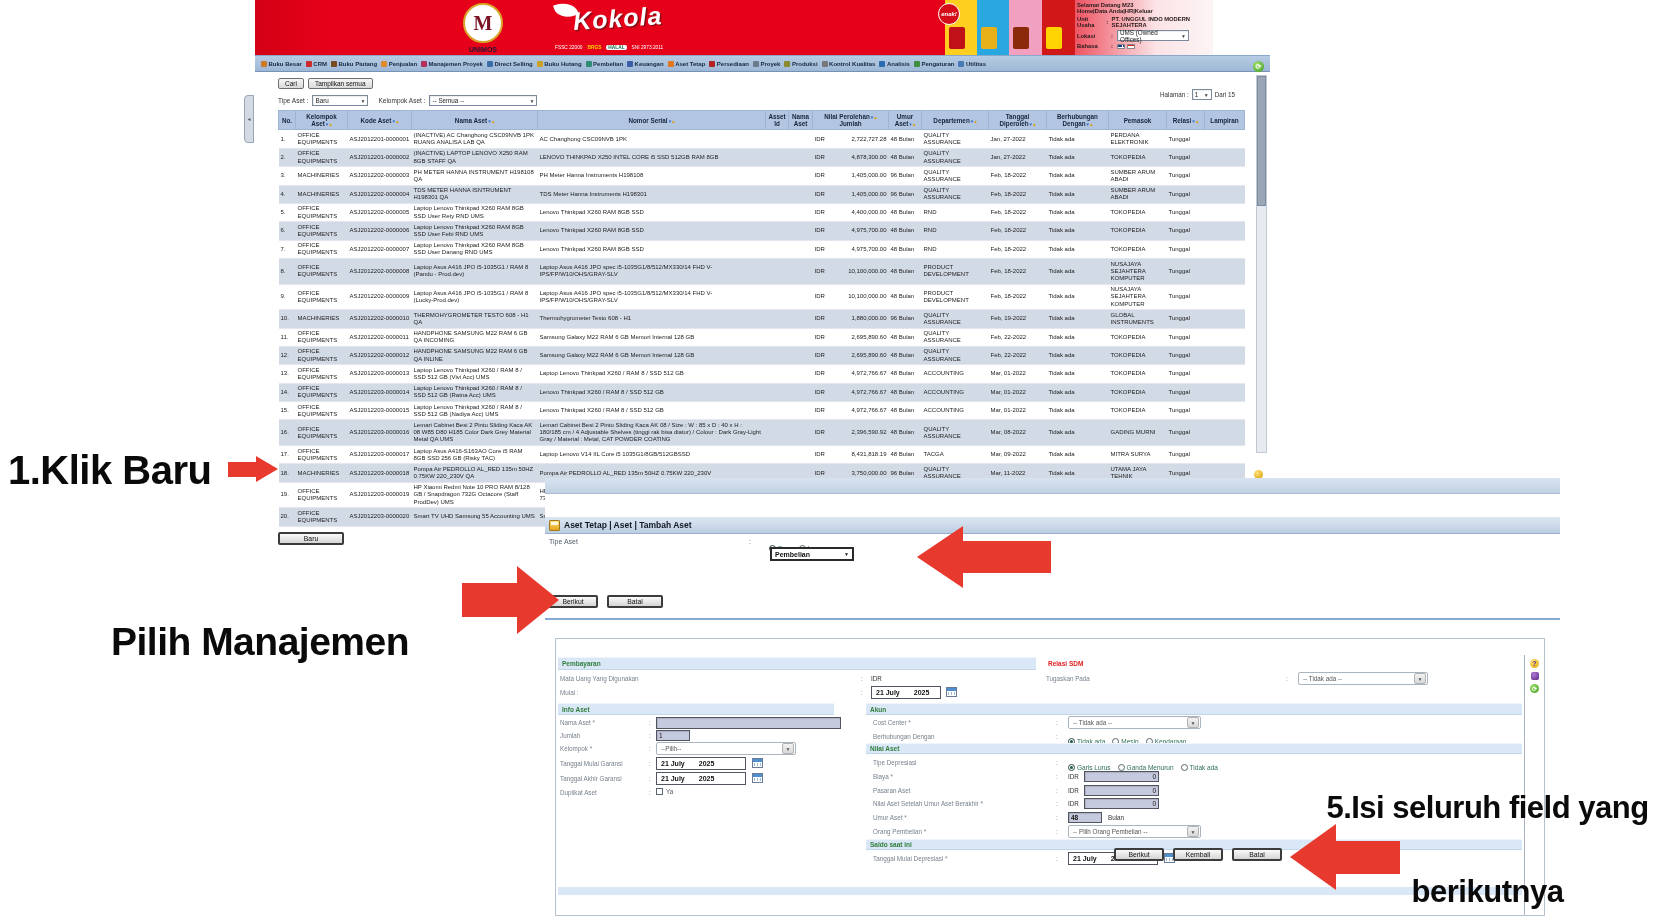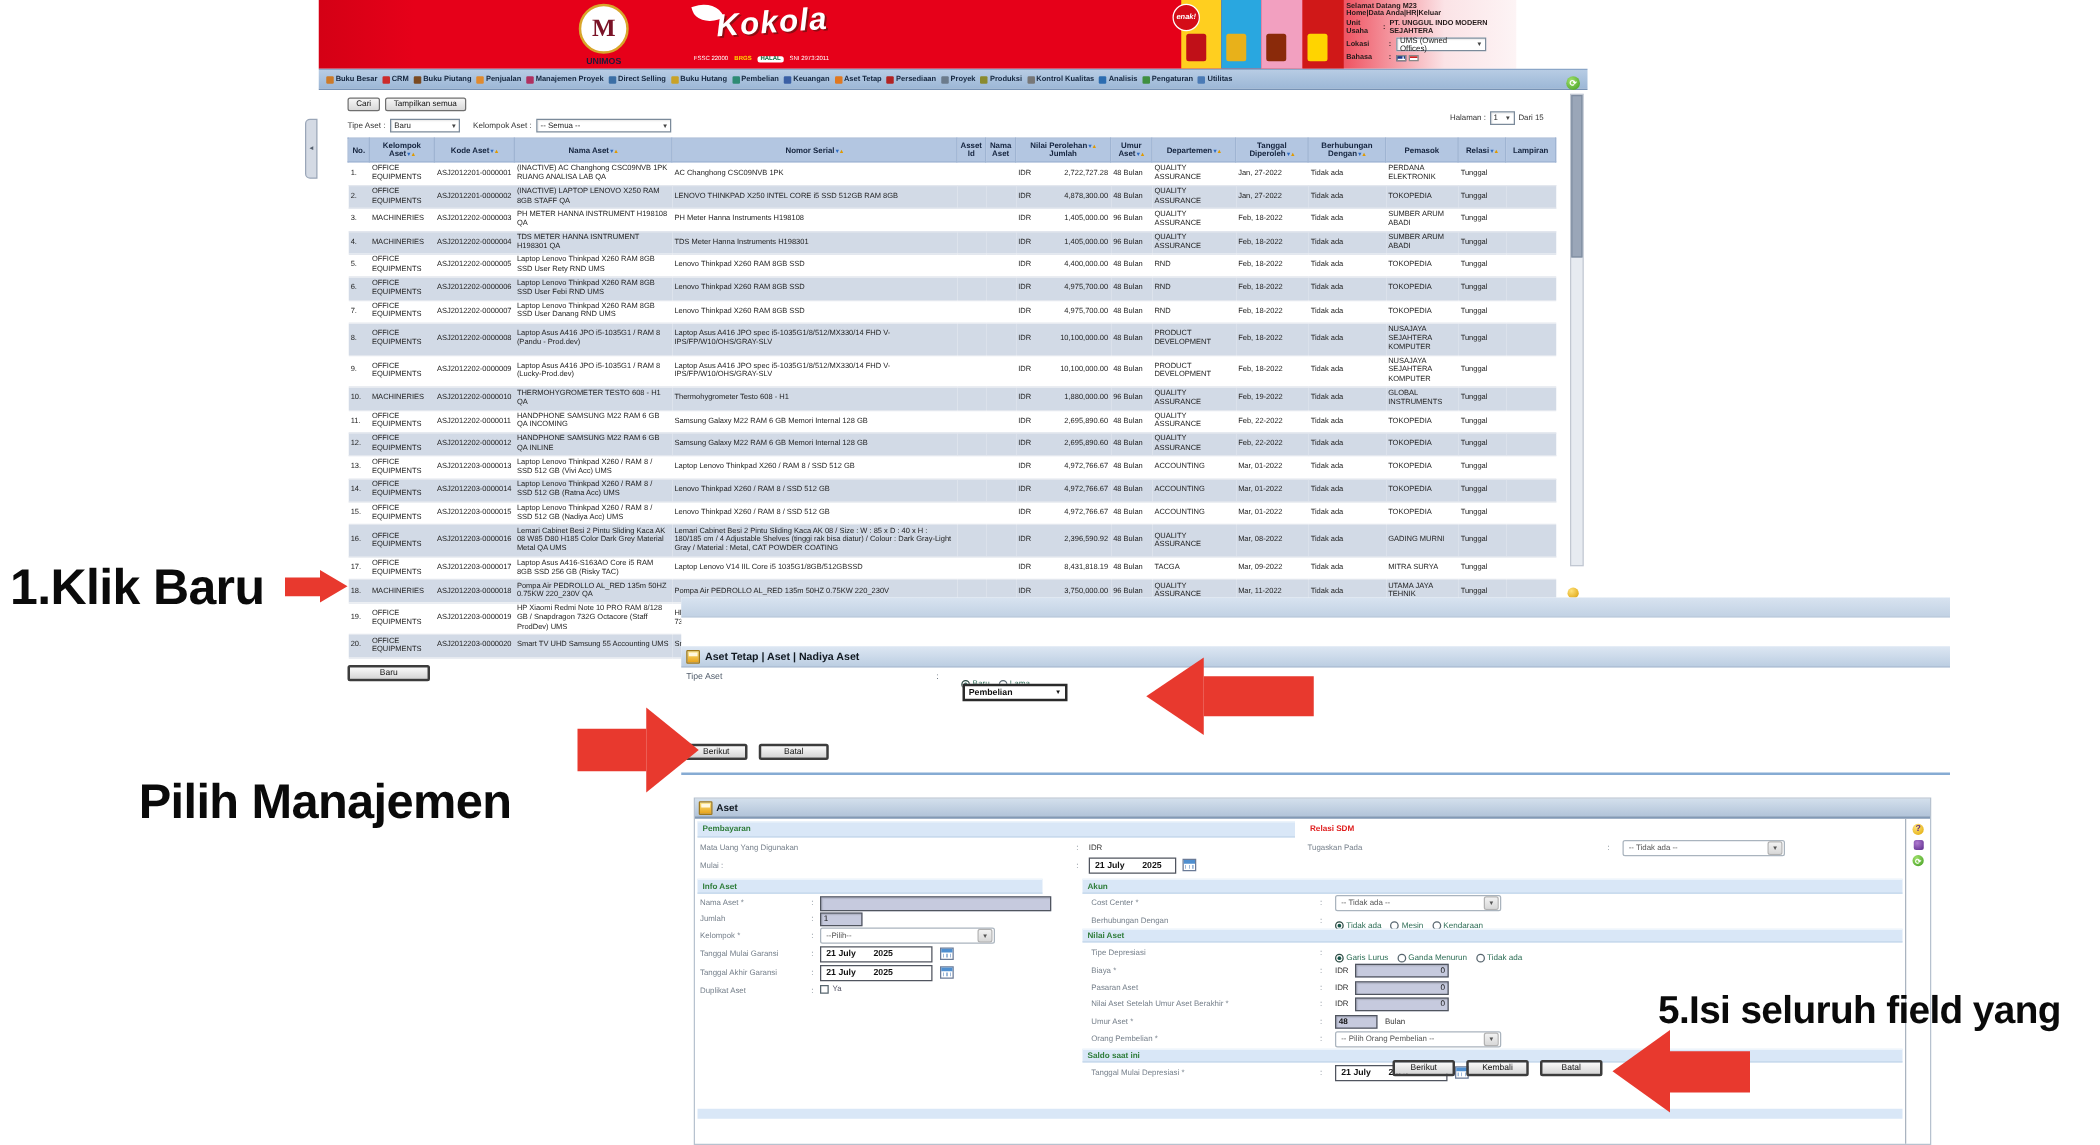--- a/index.html
+++ b/index.html
@@ -801,21 +801,21 @@
   <div class="anno" style="left:8px; top:448px; font-size:40px;">1.Klik Baru</div>
   <div class="arrow" style="left:228px; top:456px;">
     <div class="tail" style="width:28px; height:15px;"></div>
     <div class="head-r" style="border-width:13px 0 13px 22px;"></div>
   </div>
 
   <div id="shot2">
     <div class="topband"></div>
     <div class="titlebar">
       <span class="winicon"></span>
-      <span class="t">Aset Tetap | Aset | Nadiya Aset</span>
+      <span class="t">Aset Tetap | Aset | Tambah Aset</span>
     </div>
     <div id="tipe-row">
       <span class="lab">Tipe Aset</span>
       <span class="c">:</span>
       <span><span class="radio-opt">
             <span class="rb on"></span>
             <span class="rlabel">Baru</span>
           </span><span class="radio-opt">
             <span class="rb"></span>
             <span class="rlabel">Lama</span>
@@ -835,24 +835,20 @@
     </div>
   </div>
 
   <div class="anno" style="left:20px; top:620px; width:480px; text-align:center; font-size:39px;">Pilih Manajemen</div>
   <div class="arrow" style="left:462px; top:566px;">
     <div class="tail" style="width:55px; height:34px;"></div>
     <div class="head-r" style="border-width:34px 0 34px 42px;"></div>
   </div>
 
   <div id="shot3">
-    <div class="titleband">
-      <span class="winicon"></span>
-      <span class="t">Aset</span>
-    </div>
 
     <div class="sectionbar" style="left:2px; top:18px; width:478px; height:13px;">Pembayaran</div>
     <div class="relasi-sdm">Relasi SDM</div>
 
     <span class="flabel" style="left:4px; top:36px;">Mata Uang Yang Digunakan</span>
     <span class="colon" style="left:305px; top:36px;">:</span>
     <span class="fval" style="left:315px; top:36px;">IDR</span>
 
     <span class="flabel" style="left:490px; top:36px;">Tugaskan Pada</span>
     <span class="colon" style="left:730px; top:36px;">:</span>
@@ -991,18 +987,19 @@
     <div class="partband"></div>
 
     <div id="iconstrip">
       <div class="ic round-icon" style="width:9px;height:9px;background:radial-gradient(circle at 35% 30%,#ffe27a,#e0a800);color:#5a2a8a;font-size:7px;">?</div>
       <div class="ic" style="width:8px;height:8px;background:radial-gradient(circle at 35% 30%,#b07ad0,#5a2a8a);border-radius:2px;"></div>
       <div class="ic round-icon" style="width:9px;height:9px;background:radial-gradient(circle at 35% 30%,#9fe06a,#3f9c1f);font-size:6px;">⟳</div>
     </div>
   </div>
 
   <div class="anno" style="left:1295px; top:790px; width:385px; text-align:center; font-size:31px;">5.Isi seluruh field yang</div>
+  <div class="anno" style="left:1295px; top:874px; width:385px; text-align:center; font-size:31px;">berikutnya</div>
   <div class="arrow" style="left:1290px; top:824px;">
     <div class="head-l" style="border-width:33px 46px 33px 0;"></div>
     <div class="tail" style="width:64px; height:33px;"></div>
   </div>
 
 </div>
 
 </body></html>

